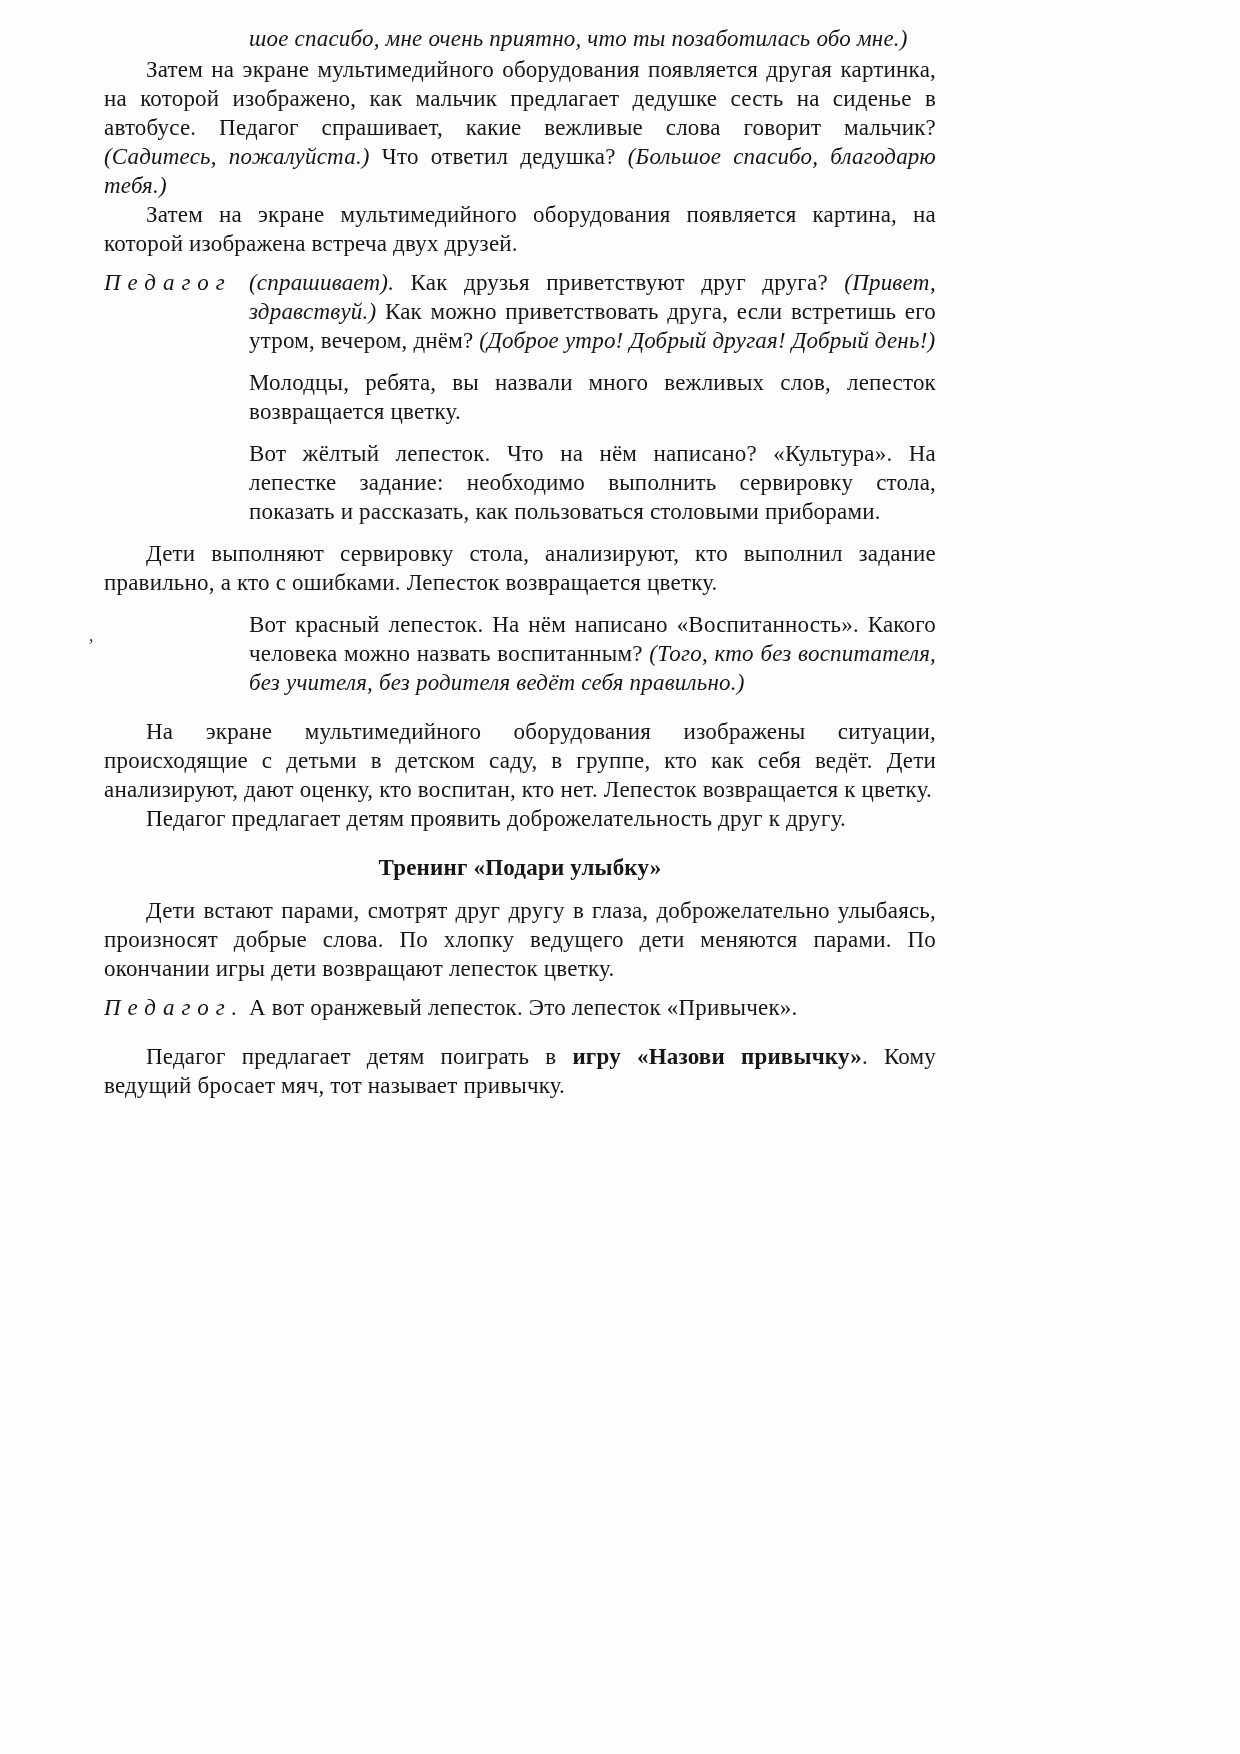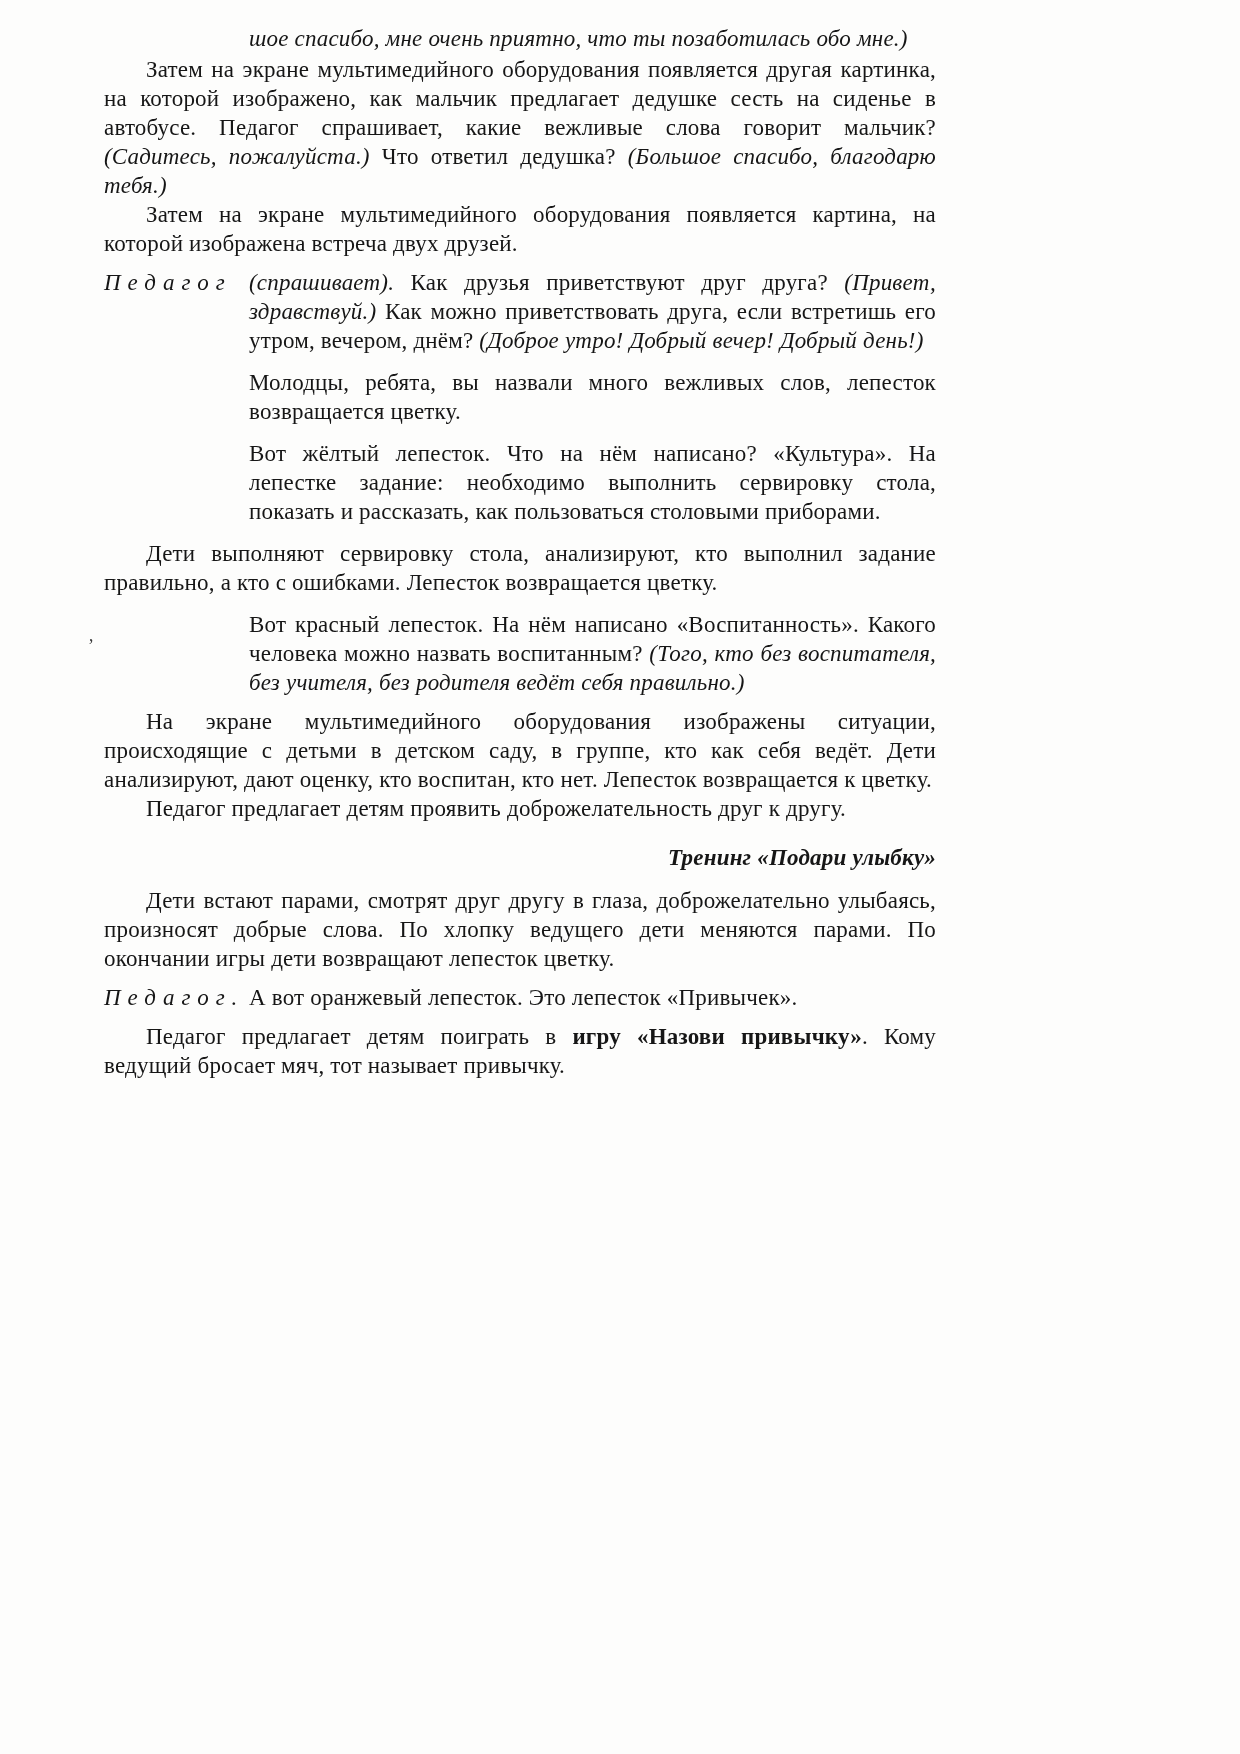--- a/index.html
+++ b/index.html
@@ -27,43 +27,42 @@
     line-height: 29px;
     text-align: justify;
     letter-spacing: 0.2px;
   }
   p { margin: 0; }
   .italic { font-style: italic; }
   .bold { font-weight: bold; }
   .indent { text-indent: 42px; }
   .speech { margin-left: 145px; }
   .cont { margin-bottom: 2px; }
-  .mt-s { margin-top: 10px; }
+  .mt-s { margin-top: 20px; }
   .mt-m { margin-top: 13px; }
   .mt-l { }
   .dialogue {
     position: relative;
     padding-left: 145px;
     margin-top: 10px;
   }
   .speaker {
     position: absolute;
     left: 0;
     top: 0;
     font-style: italic;
     letter-spacing: 7px;
     white-space: nowrap;
     text-align: right;
   }
   .heading {
-    text-align: right;
+    text-align: center;
     font-weight: bold;
     text-indent: 0;
     margin: 20px 0 14px 0;
-    font-style: italic;
   }
   .artifact {
     position: absolute;
     left: 88px;
     top: 636px;
     font-size: 18px;
     color: #3a3a3a;
   }
 </style>
 </head>
@@ -74,21 +73,21 @@
   <span class="artifact">ʼ</span>
 
   <div class="text-block">
 
     <p class="speech italic cont">шое спасибо, мне очень приятно, что ты позаботилась обо мне.)</p>
 
     <p class="indent"><span>Затем на экране мультимедийного оборудования появляется другая картинка, на которой изображено, как мальчик предлагает дедушке сесть на сиденье в автобусе. Педагог спрашивает, какие вежливые слова говорит мальчик? </span><span class="italic">(Садитесь, пожалуйста.) </span><span>Что ответил дедушка? </span><span class="italic">(Большое спасибо, благодарю тебя.)</span></p>
 
     <p class="indent">Затем на экране мультимедийного оборудования появляется картина, на которой изображена встреча двух друзей.</p>
 
-    <p class="dialogue"><span class="speaker">Педагог</span><span class="italic">(спрашивает).</span><span> Как друзья приветствуют друг друга? </span><span class="italic">(Привет, здравствуй.)</span><span> Как можно приветствовать друга, если встретишь его утром, вечером, днём? </span><span class="italic">(Доброе утро! Добрый вечер! Добрый день!)</span></p>
+    <p class="dialogue"><span class="speaker">Педагог</span><span class="italic">(спрашивает).</span><span> Как друзья приветствуют друг друга? </span><span class="italic">(Привет, здравствуй.)</span><span> Как можно приветствовать друга, если встретишь его утром, вечером, днём? </span><span class="italic">(Доброе утро! Добрый другая! Добрый день!)</span></p>
 
     <p class="speech mt-m">Молодцы, ребята, вы назвали много вежливых слов, лепесток возвращается цветку.</p>
 
     <p class="speech mt-m">Вот жёлтый лепесток. Что на нём написано? «Культура». На лепестке задание: необходимо выполнить сервировку стола, показать и рассказать, как пользоваться столовыми приборами.</p>
 
     <p class="indent mt-m">Дети выполняют сервировку стола, анализируют, кто выполнил задание правильно, а кто с ошибками. Лепесток возвращается цветку.</p>
 
     <p class="speech mt-m"><span>Вот красный лепесток. На нём написано «Воспитанность». Какого человека можно назвать воспитанным? </span><span class="italic">(Того, кто без воспитателя, без учителя, без родителя ведёт себя правильно.)</span></p>
 
     <p class="indent mt-s">На экране мультимедийного оборудования изображены ситуации, происходящие с детьми в детском саду, в группе, кто как себя ведёт. Дети анализируют, дают оценку, кто воспитан, кто нет. Лепесток возвращается к цветку.</p>

